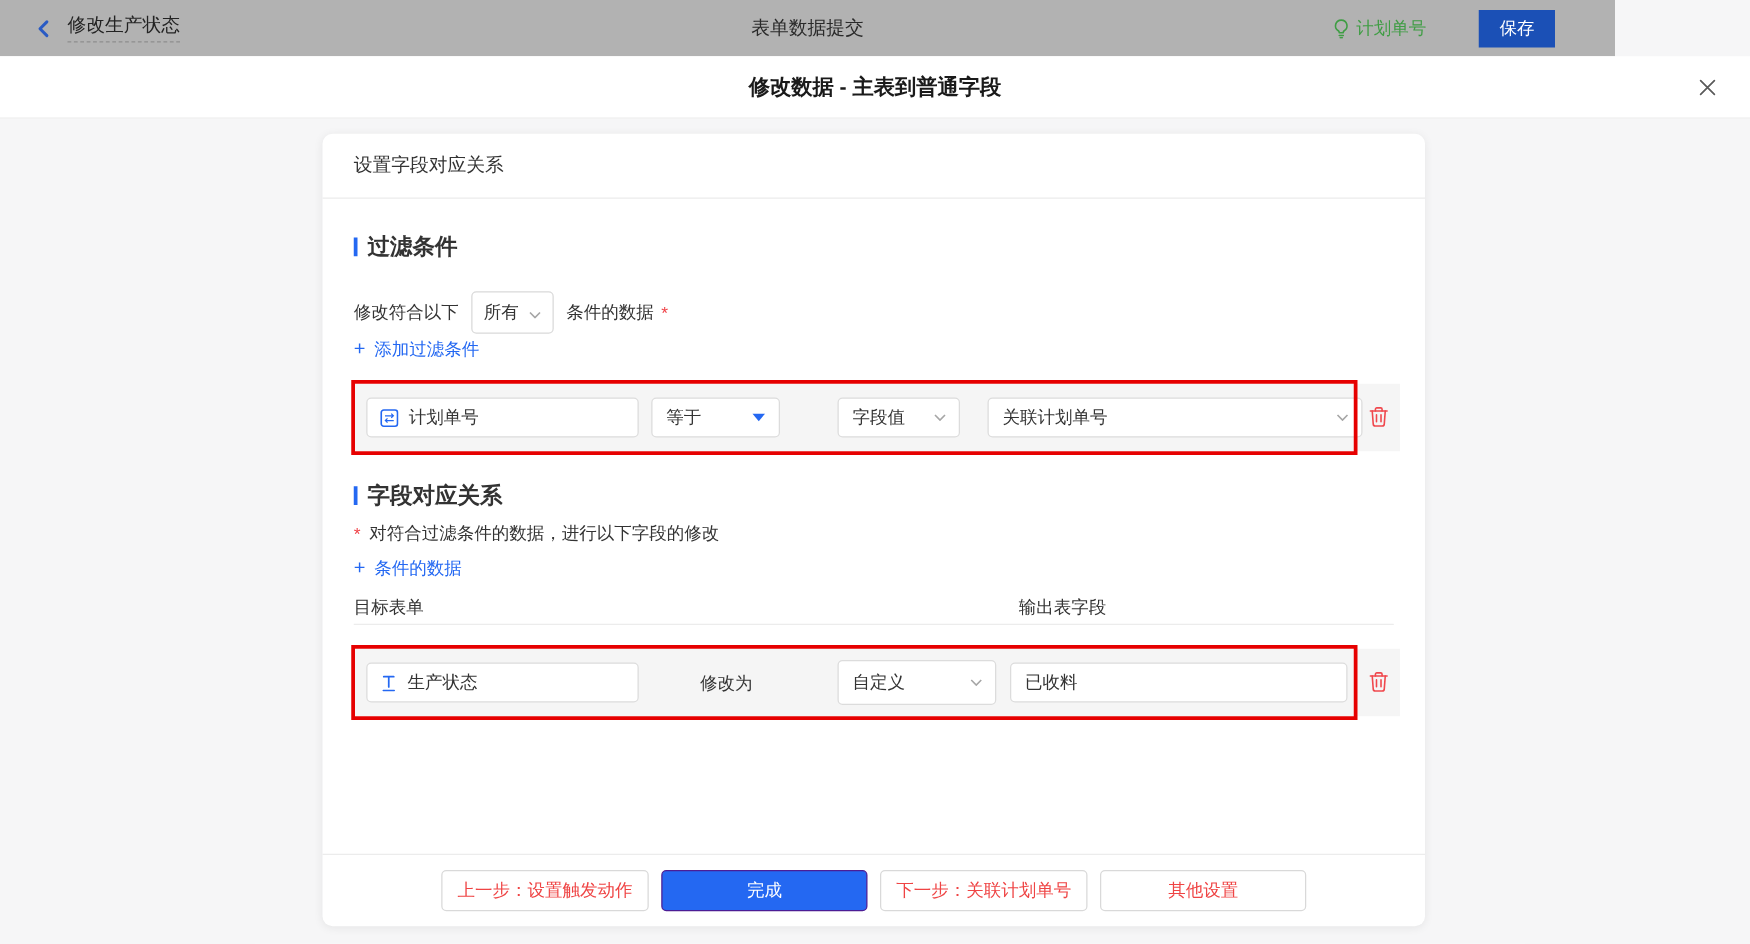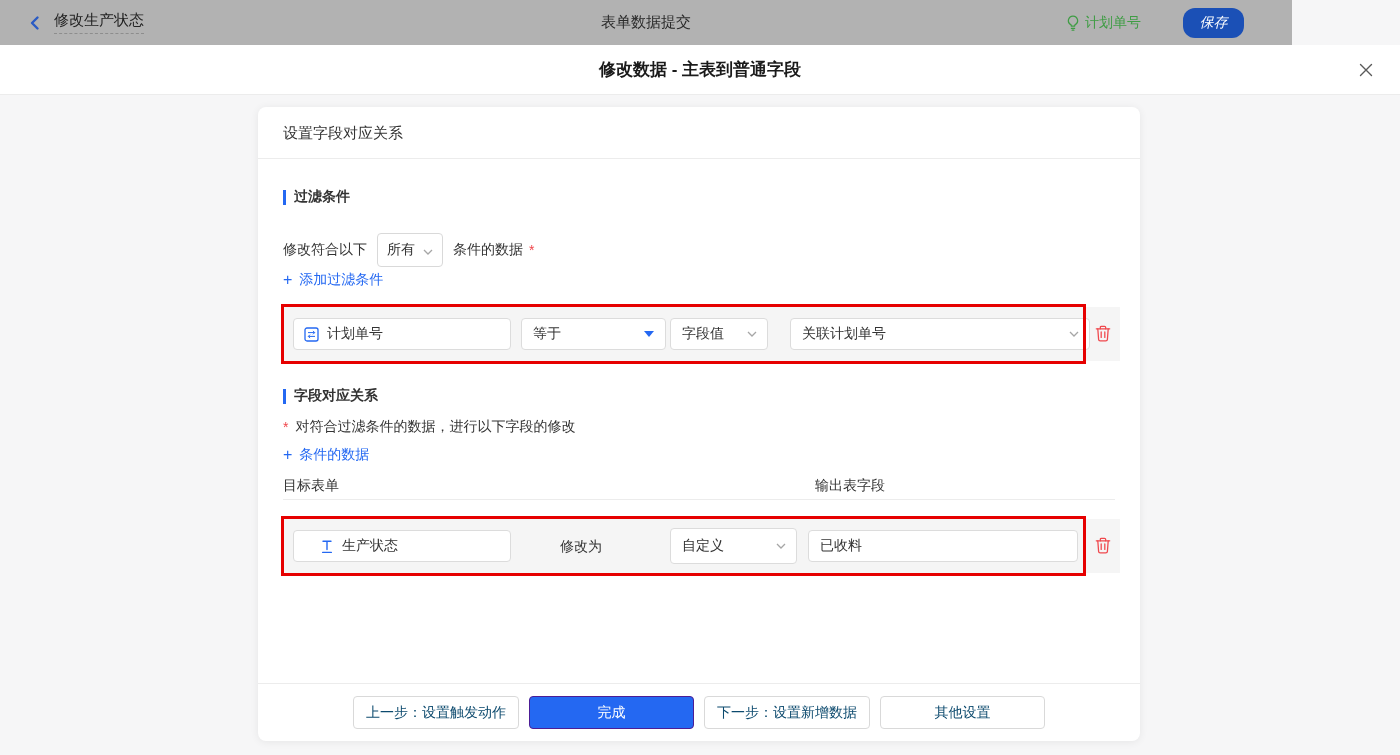--- a/index.html
+++ b/index.html
@@ -8,35 +8,35 @@
   .screen { position:relative; width:1400px; height:755px; }
 
   
   .topbar { position:absolute; top:0; left:0; width:1292px; height:45px; background:#b2b2b2; display:flex; align-items:center; }
   .topbar-left { position:absolute; left:26px; display:flex; align-items:center; }
   .back-icon { display:flex; margin-right:10px; cursor:pointer; }
   .flow-title { font-size:15px; color:#232323; font-weight:500; border-bottom:1px dashed #8d8d8d; padding-bottom:3px; cursor:pointer; }
   .topbar-center { position:absolute; left:0; right:0; text-align:center; font-size:15px; color:#2a2a2a; }
   .topbar-right { position:absolute; right:48px; display:flex; align-items:center; }
   .guide { display:flex; align-items:center; gap:5px; color:#3f9d44; font-size:14px; cursor:pointer; margin-right:42px; }
-  .save-btn { width:61px; height:30px; background:#1b50b6; color:#fff; border:none; border-radius:12px; font-size:14px; font-family:inherit; cursor:pointer;font-style:italic; }
+  .save-btn { width:61px; height:30px; background:#1b50b6; color:#fff; border:none; border-radius:0; font-size:14px; font-family:inherit; cursor:pointer; }
 
   
   .dialog-header { position:absolute; top:45px; left:0; width:1400px; height:50px; background:#fff; border-bottom:1px solid #ececec; }
   .dialog-title { position:absolute; left:0; right:0; top:0; height:50px; line-height:50px; text-align:center; font-size:17px; font-weight:700; color:#1a1a1a; }
   .close-x { position:absolute; right:26px; top:17px; display:flex; cursor:pointer; }
 
   
   .page-body { position:absolute; top:95px; left:0; width:1400px; height:660px; background:#f6f6f7; }
   .card { position:absolute; left:258px; top:12px; width:882px; height:634px; background:#fff; border-radius:8px; box-shadow:0 1px 8px rgba(0,0,0,0.07); }
   .card-header { position:absolute; top:0; left:0; width:100%; height:52px; border-bottom:1px solid #ececec; font-size:15px; color:#333; line-height:52px; padding-left:25px; }
 
   .sec-title { position:absolute; left:25px; display:flex; align-items:center; height:16px; }
   .sec-bar { width:3px; height:15px; background:#2468f2; margin-right:8px; }
-  .sec-text { font-size:14px; font-weight:700; color:#333;font-family:Liberation Serif, serif; }
+  .sec-text { font-size:18px; font-weight:700; color:#333;font-family:Liberation Serif, serif; }
 
   .cond-row { position:absolute; left:25px; top:126px; height:34px; display:flex; align-items:center; font-size:14px; color:#333; }
   .mini-select { width:66px; height:34px; border:1px solid #d9d9d9; border-radius:4px; margin:0 10px; display:flex; align-items:center; justify-content:space-between; padding:0 9px; cursor:pointer; background:#fff; }
   .star { color:#f0454a; margin-left:6px; font-size:14px; }
 
   .add-link { position:absolute; left:25px; display:flex; align-items:center; gap:7px; font-size:14px; color:#2468f2; cursor:pointer; }
   .add-plus { font-size:16px; line-height:14px; }
 
   .gray-row { position:absolute; left:25px; width:837px; height:54px; background:#f5f5f5; }
   .ctl { position:absolute; height:32px; background:#fff; border:1px solid #dcdcdc; border-radius:4px; display:flex; align-items:center; font-size:14px; color:#333; cursor:pointer; }
@@ -49,21 +49,21 @@
 
   .ann-box { position:absolute; border:3px solid #e60000; pointer-events:none; z-index:5; }
 
   .desc-line { position:absolute; left:25px; font-size:14px; color:#333; display:flex; align-items:center; gap:7px; }
   .col-head { position:absolute; font-size:14px; color:#333; }
   .head-border { position:absolute; left:25px; width:832px; border-bottom:1px solid #ececec; }
   .mid-label { position:absolute; font-size:14px; color:#333; }
 
   .card-footer { position:absolute; bottom:0; left:0; width:100%; height:58px; border-top:1px solid #ececec; display:flex; align-items:center; justify-content:center; gap:10px; }
   .btn { height:33px; border-radius:4px; font-size:14px; font-family:inherit; cursor:pointer; }
-  .btn-outline { background:#fff; border:1px solid #d9d9d9; color:#0c4a6e; }
+  .btn-outline { background:#fff; border:1px solid #d9d9d9; color:#ef4444; }
   .btn-primary { background:#2468f2; border:1px solid #4c1d95; color:#fff; }
   .w166 { width:166px; } .w165 { width:165px; }
 </style>
 </head>
 <body>
 
 <div class="screen">
 
   <div class="topbar">
     <div class="topbar-left">
@@ -134,21 +134,21 @@
         <span class="ficon">
           <svg width="15" height="15" viewBox="0 0 15 15" fill="none" stroke="#2468f2">
             <rect x="1" y="1" width="13" height="13" rx="2" stroke-width="1.3"></rect>
             <path d="M4 5.6h6.6M9 3.9l1.7 1.7L9 7.3" stroke-width="1"></path>
             <path d="M11 9.4H4.4M6 7.7 4.3 9.4 6 11.1" stroke-width="1"></path>
           </svg>
         </span>
         <span class="ftxt">计划单号</span>
       </div>
 
-      <div class="ctl" style="left:263px; top:211px; width:145px;gap:12px;">
+      <div class="ctl" style="left:263px; top:211px; width:103px;gap:12px;">
         <span class="txt">等于</span>
         <span class="tri-down"></span>
       </div>
 
       <div class="ctl" style="left:412px; top:211px; width:98px;">
         <span class="txt">字段值</span>
         <span class="chev">
           <svg width="10" height="6" viewBox="0 0 10 6" fill="none" stroke="#a6a6a6" stroke-width="1.3">
               <path d="M1 1l4 4 4-4"></path>
             </svg>
@@ -189,21 +189,21 @@
         <span class="add-plus">+</span>
         <span>条件的数据</span>
       </div>
 
       <div class="col-head" style="left:25px; top:370px;">目标表单</div>
       <div class="col-head" style="left:557px; top:370px;">输出表字段</div>
       <div class="head-border" style="top:392px;"></div>
 
       <div class="gray-row" style="top:412px;"></div>
 
-      <div class="ctl" style="left:35px; top:423px; width:218px;padding-left:16px;">
+      <div class="ctl" style="left:35px; top:423px; width:218px;">
         <span class="ficon">
           <svg width="14" height="15" viewBox="0 0 14 15" fill="none" stroke="#2468f2" stroke-linecap="round">
             <path d="M3 2.3h8M7 2.3v8.2" stroke-width="1.4"></path>
             <path d="M2.6 13.4h8.8" stroke-width="1.2"></path>
           </svg>
         </span>
         <span class="ftxt">生产状态</span>
       </div>
 
       <div class="mid-label" style="left:302px; top:431px;">修改为</div>
@@ -228,19 +228,19 @@
           <path d="M2.6 3.6l.75 9.9c.06.8.73 1.4 1.5 1.4h5.3c.77 0 1.44-.6 1.5-1.4l.75-9.9"></path>
           <path d="M5.8 6.5v5.2M9.2 6.5v5.2"></path>
         </svg>
       </span>
 
       <div class="ann-box" style="left:23px; top:409px; width:805px; height:60px;"></div>
 
       <div class="card-footer">
         <button class="btn btn-outline w166">上一步：设置触发动作</button>
         <button class="btn btn-primary w165">完成</button>
-        <button class="btn btn-outline w166">下一步：设置新增数据</button>
+        <button class="btn btn-outline w166">下一步：关联计划单号</button>
         <button class="btn btn-outline w165">其他设置</button>
       </div>
 
     </div>
   </div>
 </div>
 
 </body></html>

